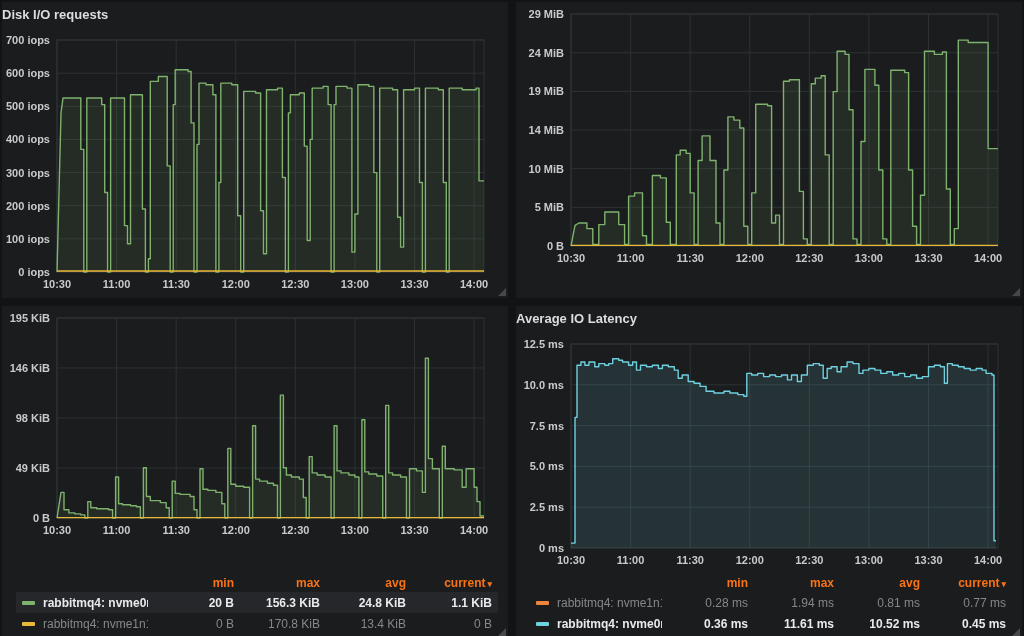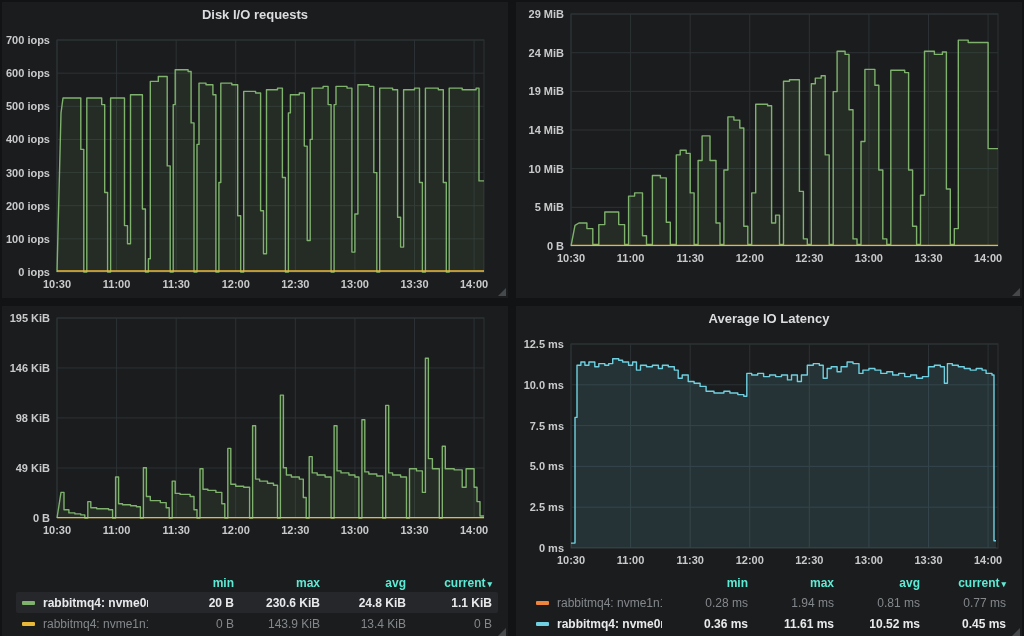--- a/index.html
+++ b/index.html
@@ -1,27 +1,27 @@
 <!DOCTYPE html>
 <html><head>
 <meta charset="utf-8">
 <style>
   html,body{margin:0;padding:0;background:#121314;width:1024px;height:636px;overflow:hidden;
             font-family:"Liberation Sans",sans-serif;}
   .dashboard{display:grid;grid-template-columns:506px 506px;grid-template-rows:296px 332px;
              gap:8px;padding:2px;width:1020px;}
   .panel{position:relative;background:#1b1c1d;display:flex;flex-direction:column;overflow:hidden;}
-  .panel-title{height:26px;line-height:26px;text-align:center;font-weight:bold;font-size:13px;
+  .panel-title{height:26px;line-height:26px;font-weight:bold;font-size:13px;
                color:#dcdde0;flex:0 0 auto;cursor:pointer;}
   .chart{flex:1 1 auto;position:relative;}
   .chart svg{display:block;}
   .chart text{font-family:"Liberation Sans",sans-serif;font-size:11px;font-weight:bold;fill:#c9cacb;}
   .legend{flex:0 0 auto;padding:0 10px 4px 14px;font-size:12px;}
   .legend.pushed{margin-top:4px;}
-  .legend-header{display:flex;align-items:center;height:18px;color:#5eead4;font-weight:bold;padding:0 6px;}
+  .legend-header{display:flex;align-items:center;height:18px;color:#f97316;font-weight:bold;padding:0 6px;}
   .legend-row{display:flex;align-items:center;height:21px;padding:0 6px;border-radius:2px;}
   .legend-row.highlight{background:#25272b;color:#e9eaeb;font-weight:bold;}
   .legend-row.dim{color:#84888c;}
   .lab{flex:1 1 auto;display:flex;align-items:center;white-space:nowrap;overflow:hidden;}
   .col{flex:0 0 86px;text-align:right;white-space:nowrap;}
   .swatch{display:inline-block;width:13px;height:4px;border-radius:1px;margin-right:8px;flex:0 0 auto;}
   .caret{margin-left:2px;font-size:9px;}
   .resize-handle{position:absolute;right:2px;bottom:2px;width:0;height:0;
                  border-bottom:8px solid #55585c;border-left:8px solid transparent;opacity:.75;cursor:nwse-resize;}
 </style>
@@ -162,31 +162,31 @@
         <span class="col">max</span>
         <span class="col">avg</span>
         <span class="col"><span>current</span><span class="caret">▾</span></span>
       </div>
       <div class="legend-row highlight">
         <span class="lab">
             <i class="swatch" style="background: rgb(126, 178, 109);"></i>
             <span>rabbitmq4: nvme0n1: write</span>
           </span>
         <span class="col">20 B</span>
-        <span class="col">230.6 KiB</span>
+        <span class="col">156.3 KiB</span>
         <span class="col">24.8 KiB</span>
         <span class="col">1.1 KiB</span>
       </div>
       <div class="legend-row dim">
         <span class="lab">
             <i class="swatch" style="background: rgb(234, 184, 57);"></i>
             <span>rabbitmq4: nvme1n1: write</span>
           </span>
         <span class="col">0 B</span>
-        <span class="col">143.9 KiB</span>
+        <span class="col">170.8 KiB</span>
         <span class="col">13.4 KiB</span>
         <span class="col">0 B</span>
       </div>
     </div>
     <div class="resize-handle"></div>
   </div>
 
   <div class="panel">
     <div class="panel-title">Average IO Latency</div>
     <div class="chart">

